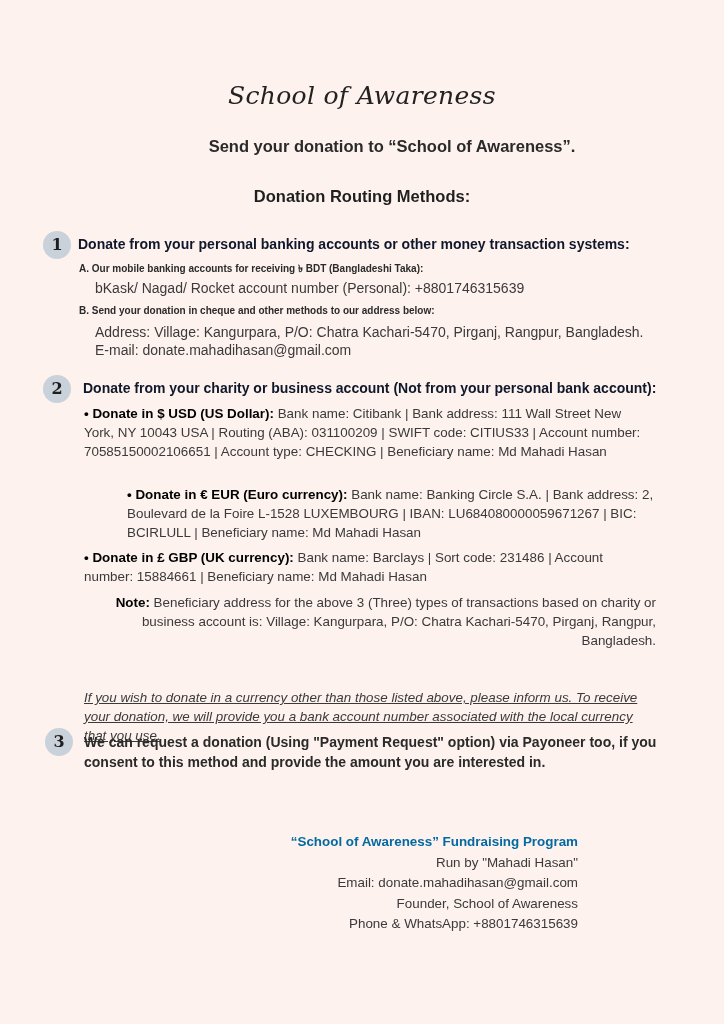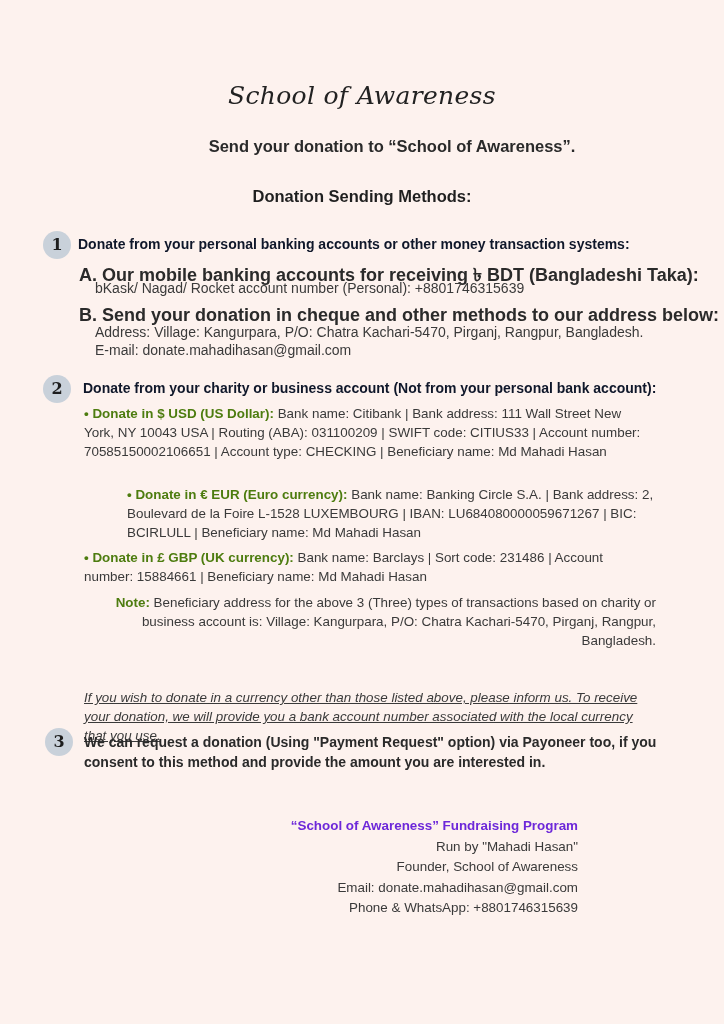--- a/index.html
+++ b/index.html
@@ -24,39 +24,39 @@
     position: absolute; top: 176px; left: 0; width: 724px; text-align: center;
     font-weight: bold; font-size: 16.5px; color: #1f1f1f;
   }
   .badge {
     position: absolute; width: 28px; height: 28px; border-radius: 50%;
     background: #c9d1da; color: #1e1e1e;
     font-family: "DejaVu Serif", "Liberation Serif", serif; font-weight: bold;
     font-size: 16px; line-height: 28px; text-align: center;
   }
   .sec-heading { position: absolute; font-weight: bold; font-size: 14px; color: #0f172a; white-space: nowrap; }
-  .sub-heading { position: absolute; font-weight: bold; font-size: 18px; color: #2a2a2a; white-space: nowrap; }
+  .sub-heading { position: absolute; font-weight: bold; font-size: 10px; color: #2a2a2a; white-space: nowrap; }
   .line { position: absolute; font-size: 14px; color: #3a3a3a; white-space: nowrap; }
   .para {
     position: absolute; font-size: 13.4px; line-height: 19px; color: #3a3a3a;
   }
-  .para b { color: #4d7c0f; }
+  .para b { color: #000000; }
   .italic-link { font-style: italic; text-decoration: underline; margin-top: 32px; }
   .sec3 { position: absolute; font-weight: bold; font-size: 14px; line-height: 20px; color: #2a2a2a; }
   .footer { position: absolute; right: 70px; top: 805px; text-align: right; font-size: 13.4px; line-height: 20.5px; color: #3a3a3a; }
-  .footer .f-title { font-weight: bold; color: #6d28d9; }
+  .footer .f-title { font-weight: bold; color: #0369a1; margin-top: 16px; }
 </style>
 </head>
 <body>
 
 <div class="page">
 
   <div class="script-title">School of Awareness</div>
   <div class="subtitle">Send your donation to “School of Awareness”.</div>
-  <div class="methods-title">Donation Sending Methods:</div>
+  <div class="methods-title">Donation Routing Methods:</div>
 
   <div class="badge" style="left:43px; top:220px;">1</div>
   <div class="sec-heading" style="left:78px; top:225px;">Donate from your personal banking accounts or other money transaction systems:</div>
 
   <div class="sub-heading" style="left:79px; top:250px;">A. Our mobile banking accounts for receiving ৳ BDT (Bangladeshi Taka):</div>
   <div class="line" style="left:95px; top:269px;">bKask/ Nagad/ Rocket account number (Personal): +8801746315639</div>
 
   <div class="sub-heading" style="left:79px; top:294px;">B. Send your donation in cheque and other methods to our address below:</div>
   <div class="line" style="left:95px; top:313px;">Address: Village: Kangurpara, P/O: Chatra Kachari-5470, Pirganj, Rangpur, Bangladesh.</div>
   <div class="line" style="left:95px; top:331px;">E-mail: donate.mahadihasan@gmail.com</div>
@@ -85,18 +85,18 @@
   </div>
 
   <div class="para italic-link" style="left:84px; top:645px; width:572px;">If you wish to donate in a currency other than those listed above, please inform us. To receive your donation, we will provide you a bank account number associated with the local currency that you use.</div>
 
   <div class="badge" style="left:45px; top:717px;">3</div>
   <div class="sec3" style="left:84px; top:721px; width:580px;">We can request a donation (Using "Payment Request" option) via Payoneer too, if you consent to this method and provide the amount you are interested in.</div>
 
   <div class="footer">
     <div class="f-title">“School of Awareness” Fundraising Program</div>
     <div>Run by "Mahadi Hasan"</div>
+    <div>Email: donate.mahadihasan@gmail.com</div>
     <div>Founder, School of Awareness</div>
-    <div>Email: donate.mahadihasan@gmail.com</div>
     <div>Phone &amp; WhatsApp: +8801746315639</div>
   </div>
 
 </div>
 
 </body></html>

